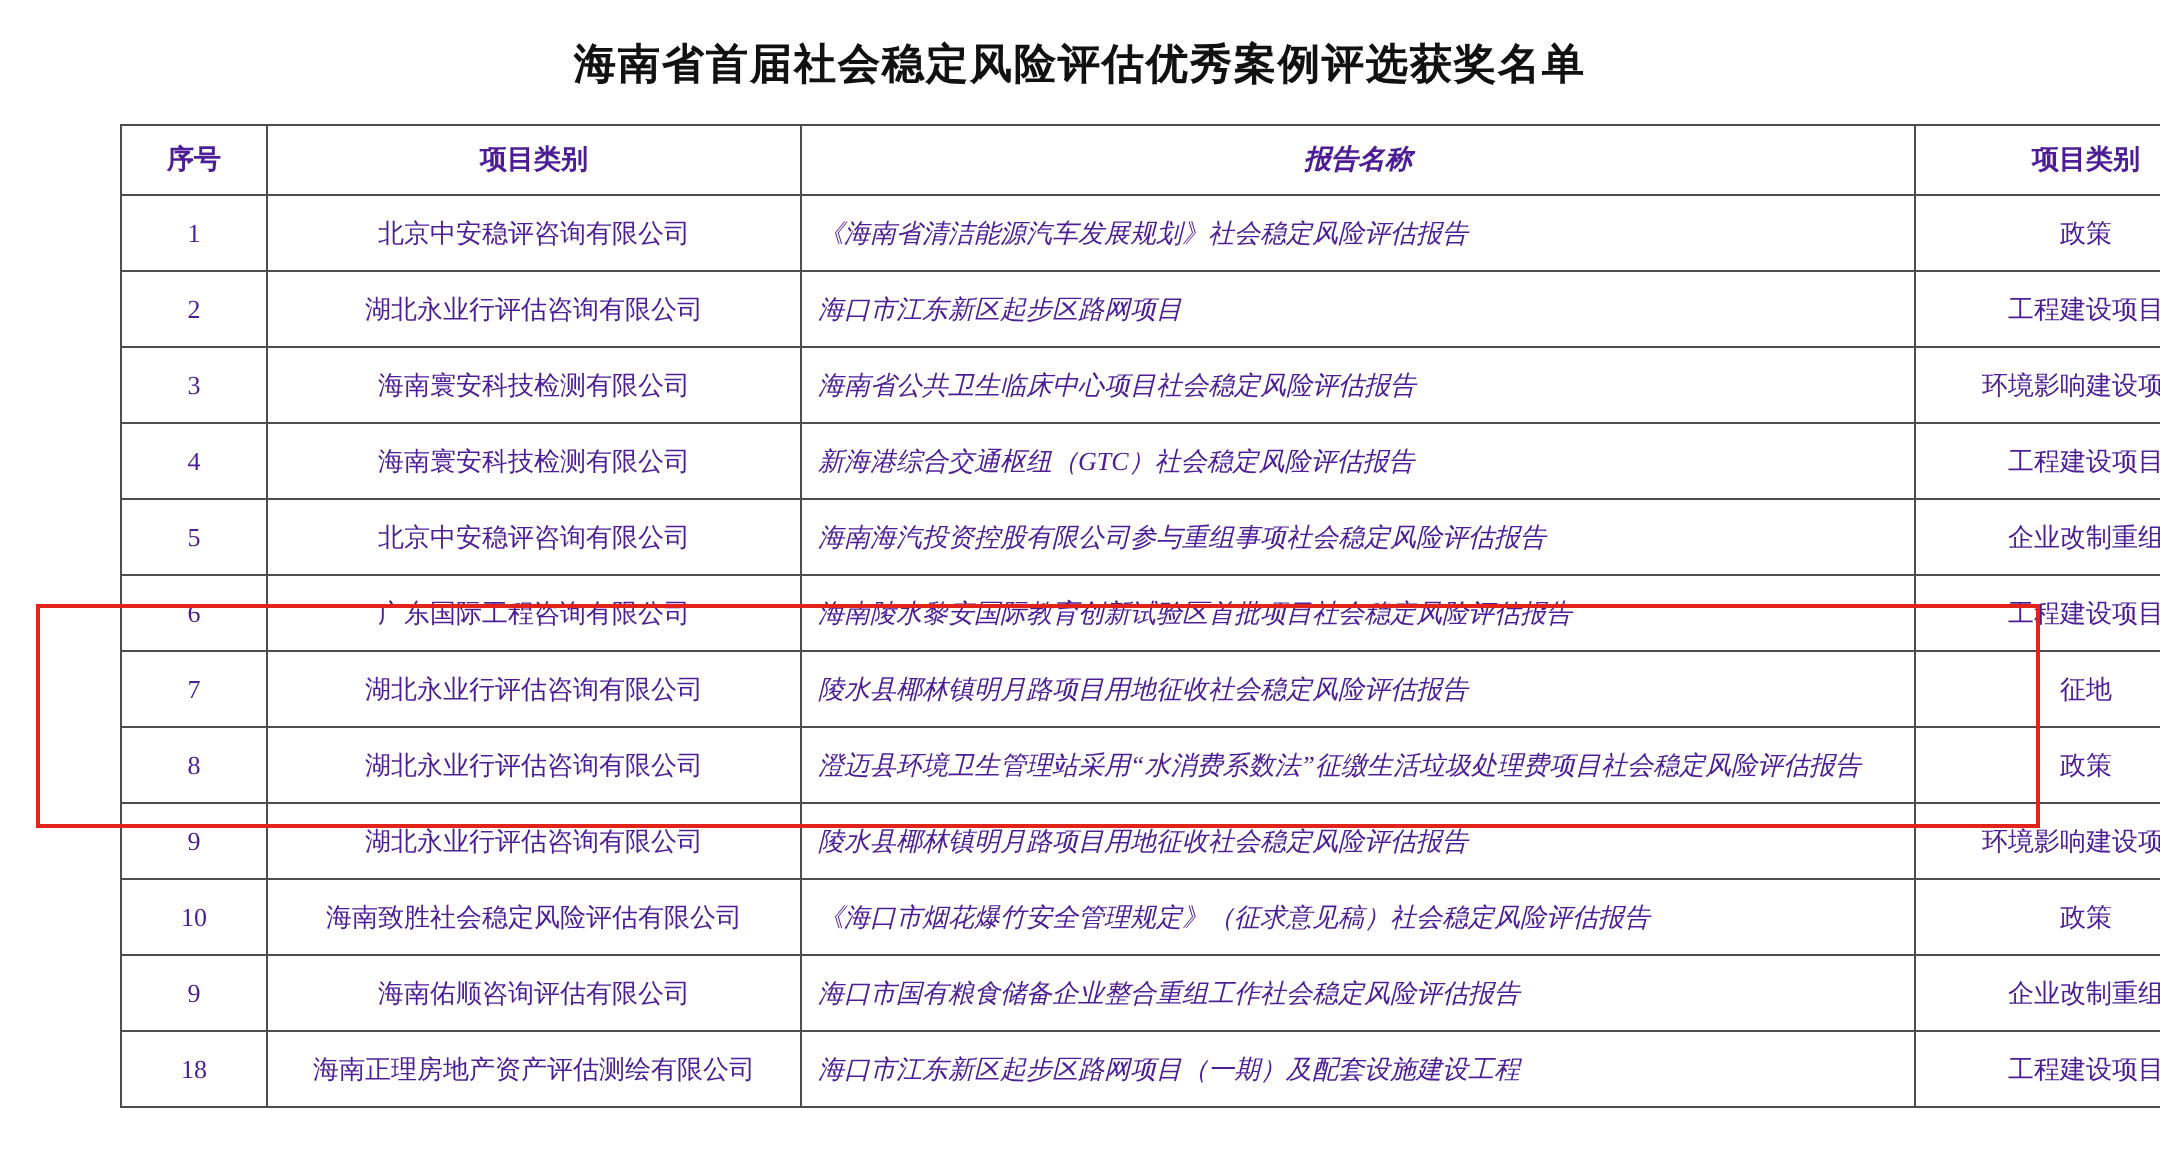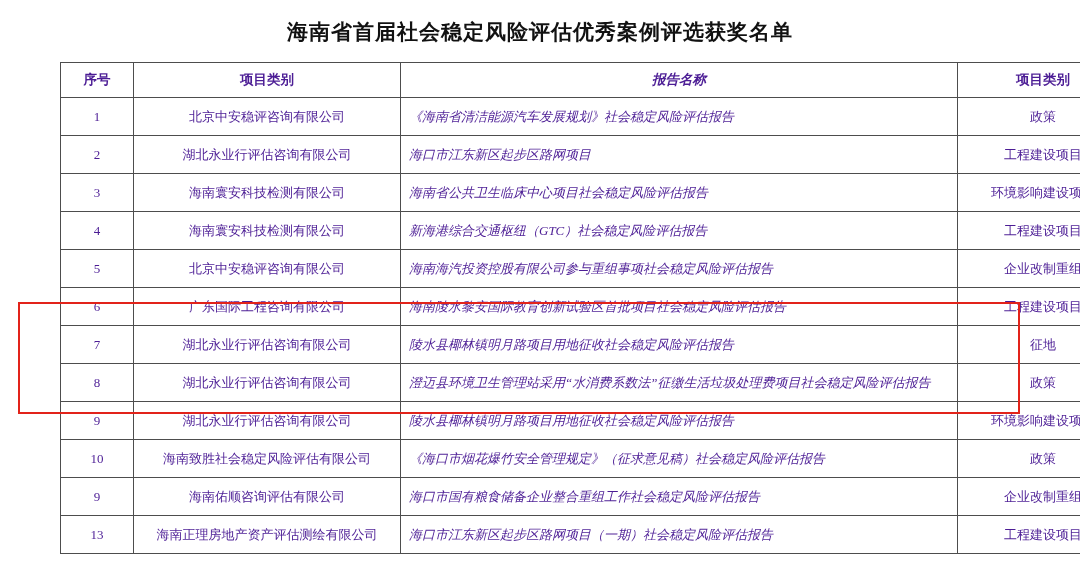--- a/index.html
+++ b/index.html
@@ -147,23 +147,23 @@
           <td class="col-report">《海口市烟花爆竹安全管理规定》（征求意见稿）社会稳定风险评估报告</td>
           <td class="col-type">政策</td>
         </tr>
         <tr>
           <td class="col-no">9</td>
           <td class="col-org">海南佑顺咨询评估有限公司</td>
           <td class="col-report">海口市国有粮食储备企业整合重组工作社会稳定风险评估报告</td>
           <td class="col-type">企业改制重组</td>
         </tr>
         <tr>
-          <td class="col-no">13</td>
+          <td class="col-no">18</td>
           <td class="col-org">海南正理房地产资产评估测绘有限公司</td>
-          <td class="col-report">海口市江东新区起步区路网项目（一期）社会稳定风险评估报告</td>
+          <td class="col-report">海口市江东新区起步区路网项目（一期）及配套设施建设工程</td>
           <td class="col-type">工程建设项目</td>
         </tr>
       </tbody>
     </table>
 
     <div class="highlight-box" style="left: -42px; top: 240px; width: 1002px; height: 112px; border-color: rgb(226, 35, 26);"></div>
   </div>
 
 </div>
 

